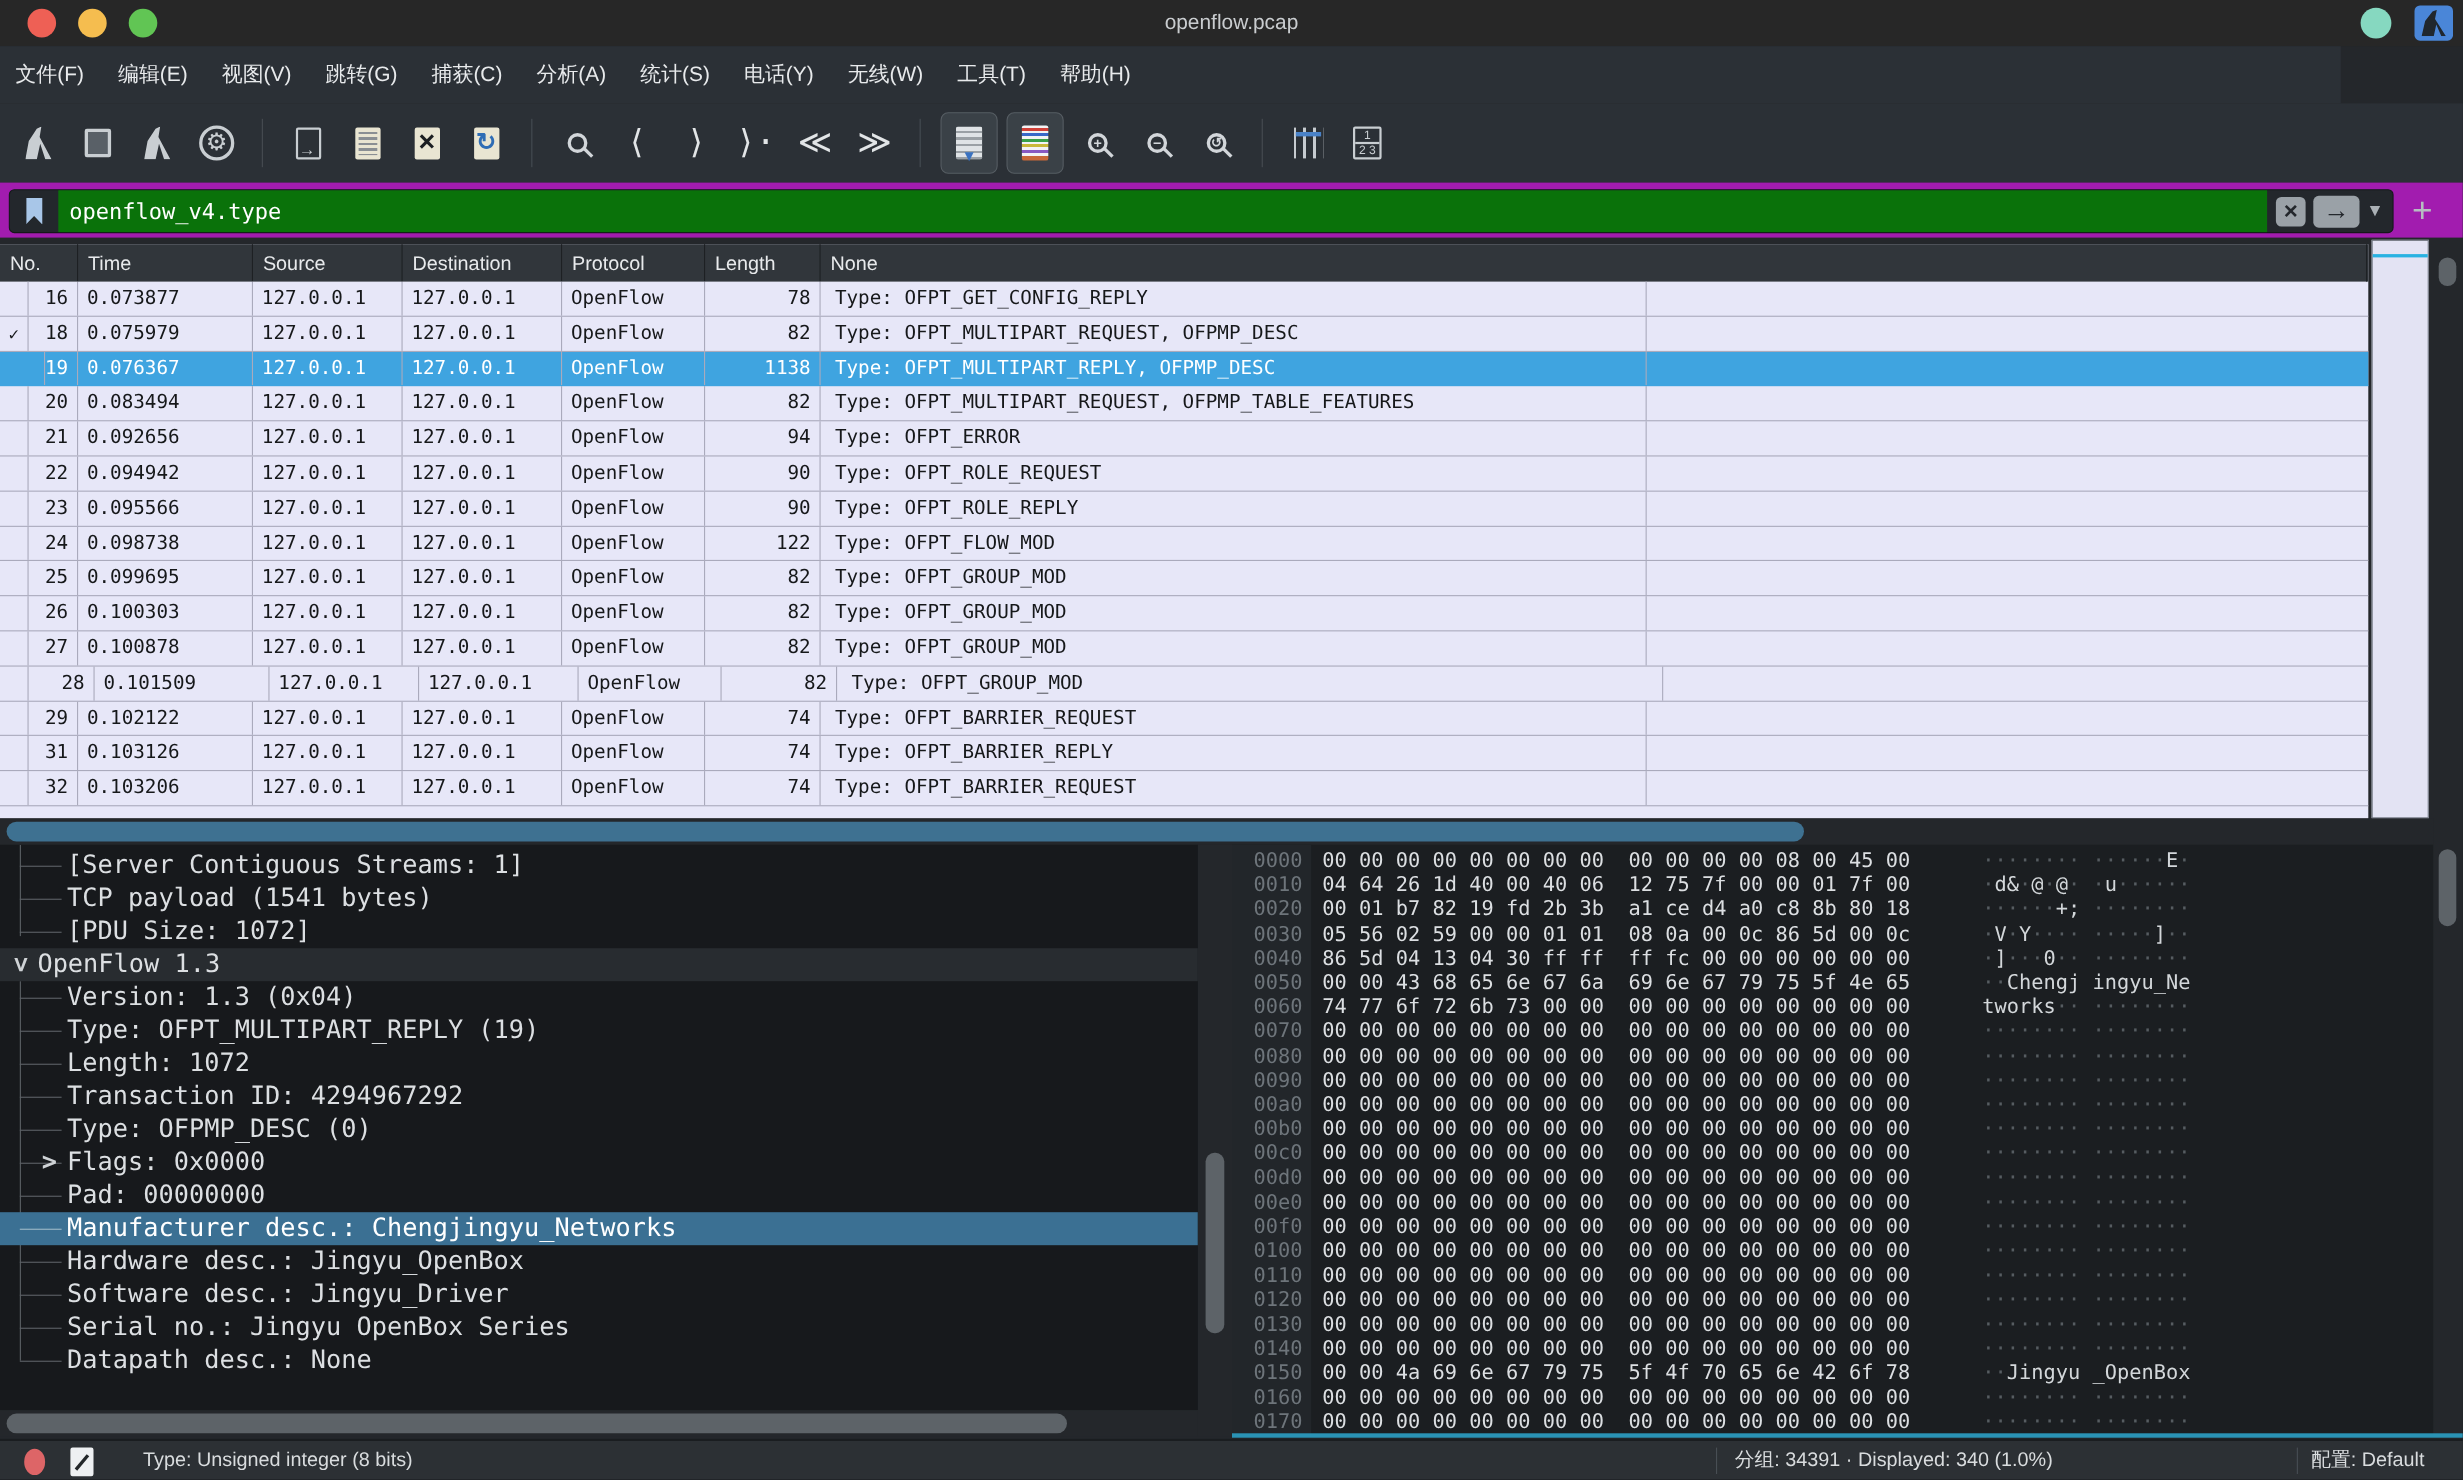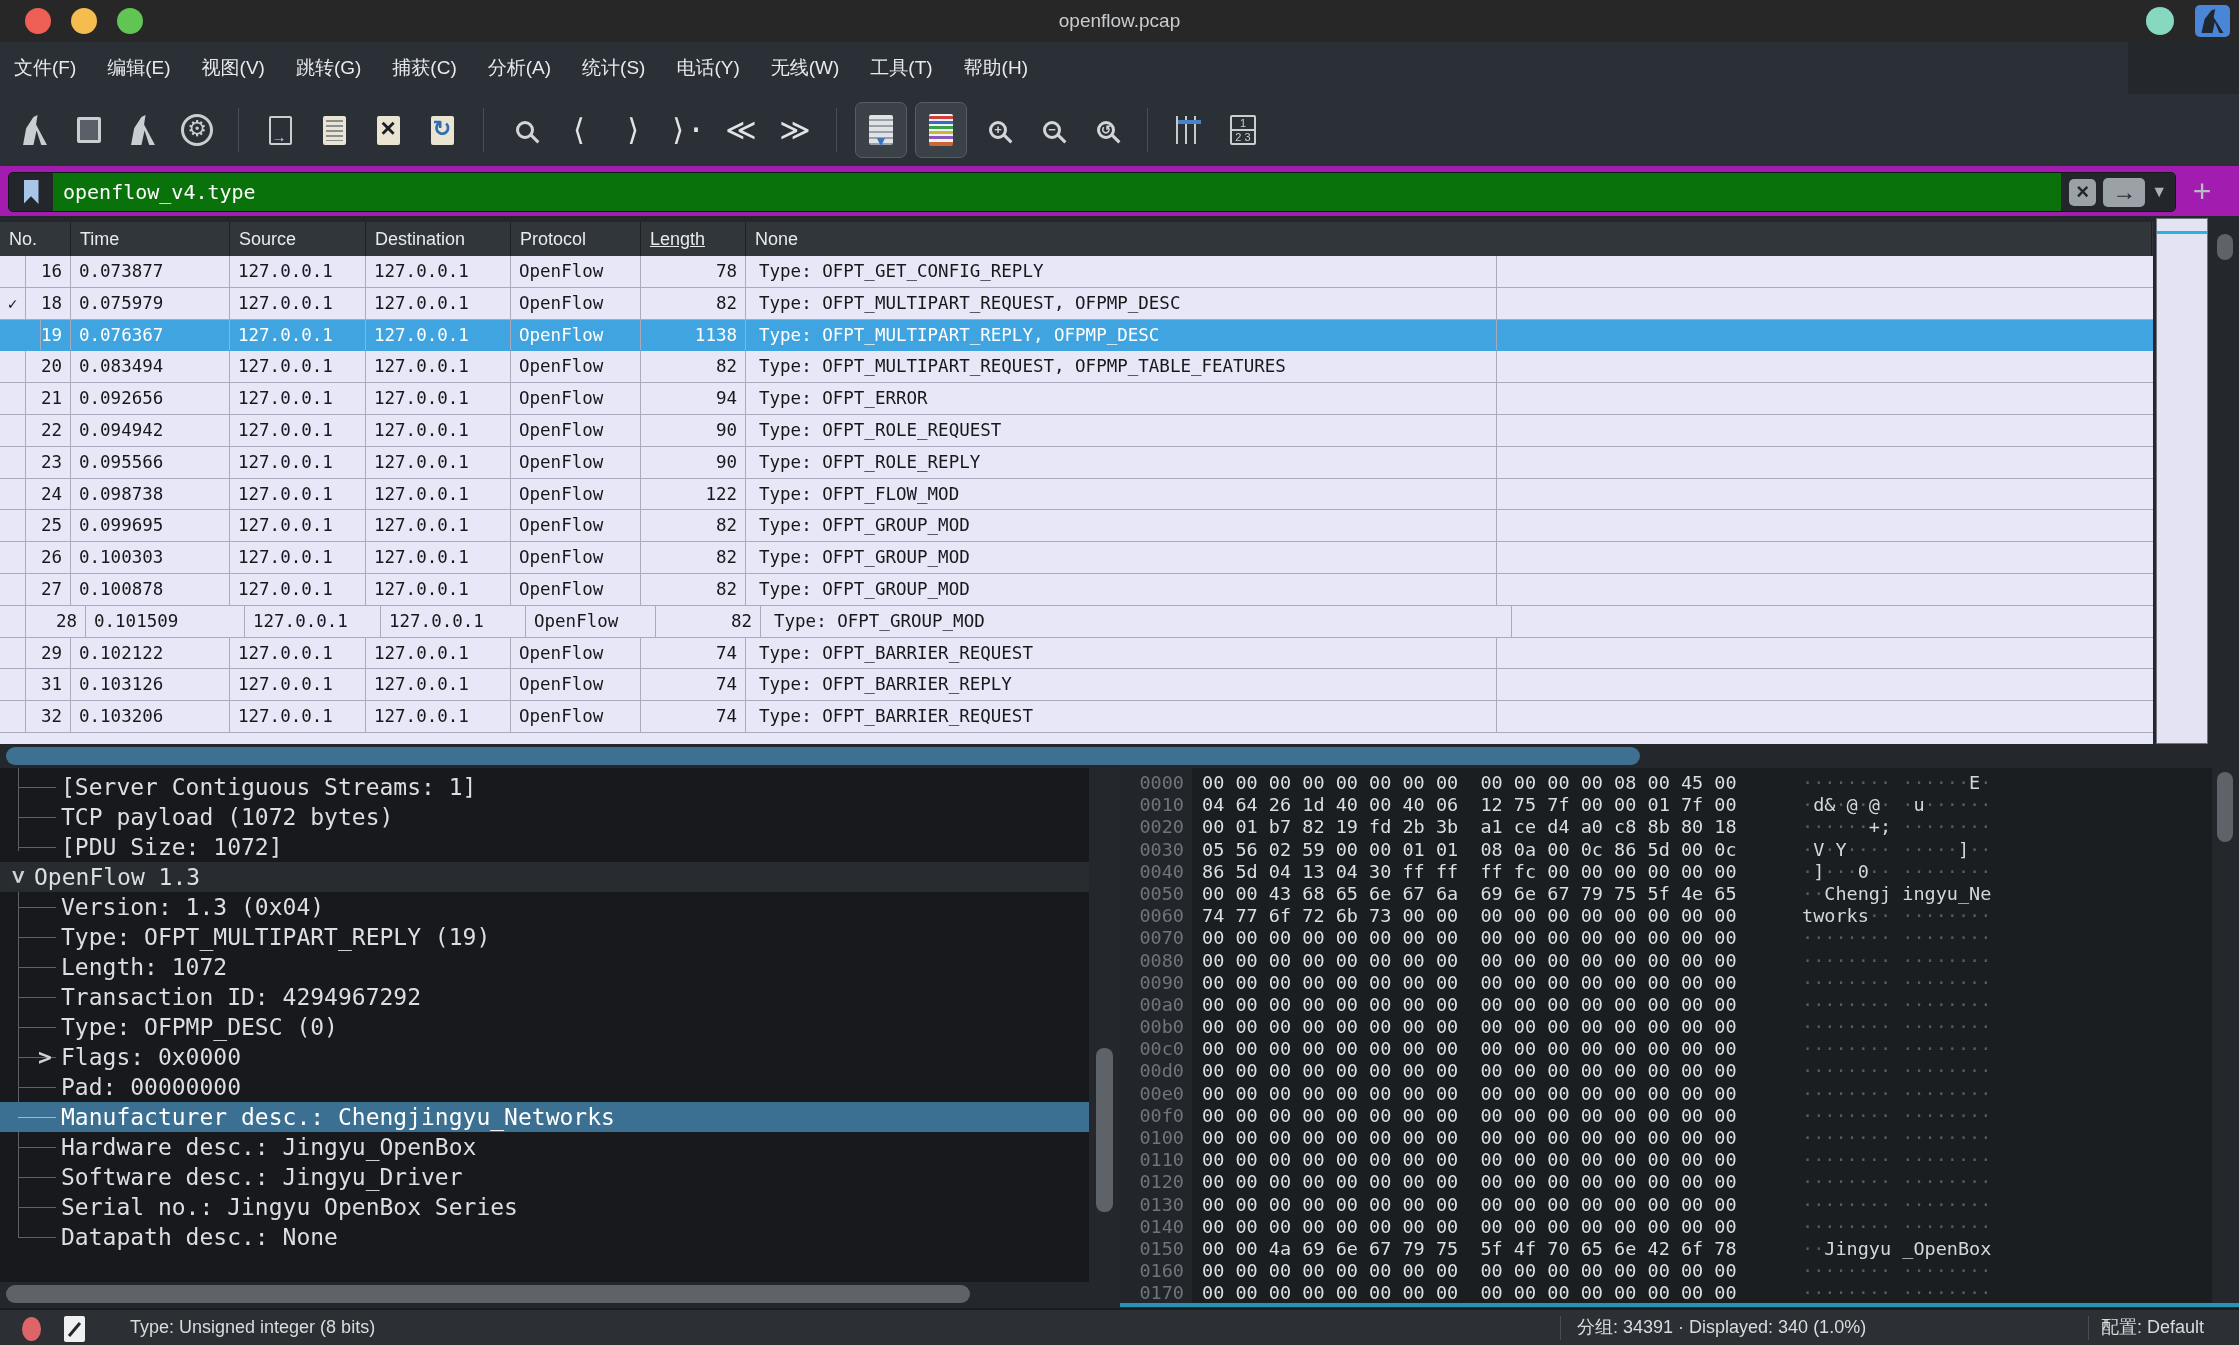--- a/index.html
+++ b/index.html
@@ -259,21 +259,21 @@
     <div class="fplus">+</div>
   </div>
 
   <div class="plist">
     <div class="phead" id="phead">
         <div class="hc" style="width: 71px;">No.</div>
         <div class="hc" style="width: 159px;">Time</div>
         <div class="hc" style="width: 136px;">Source</div>
         <div class="hc" style="width: 145px;">Destination</div>
         <div class="hc" style="width: 130px;">Protocol</div>
-        <div class="hc" style="width: 105px; text-decoration: underline;">Length</div>
+        <div class="hc" style="width: 105px;">Length</div>
         <div class="hc" style="width: 1406px;">None</div>
       </div>
     <div id="prows">
         <div class="prow">
           <div class="c" style="width: 71px; display: flex;">
             <span class="gut"></span>
             <span class="num" style="flex: 1 1 0%;">16</span>
           </div>
           <div class="c pl" style="width: 159px;">0.073877</div>
           <div class="c pl" style="width: 136px;">127.0.0.1</div>
@@ -481,21 +481,21 @@
   <div class="dpane" id="dpane">
     <div class="tree-guide" style="top:0; height:83px;"></div>
     <div class="tree-guide" style="top:124px; height:345px;"></div>
   <div style="position: absolute; left: 0px; top: 4px; width: 100%;">
         <div class="ditem">
           <span class="conn"></span>
           <span class="lbl">[Server Contiguous Streams: 1]</span>
         </div>
         <div class="ditem">
           <span class="conn"></span>
-          <span class="lbl">TCP payload (1072 bytes)</span>
+          <span class="lbl">TCP payload (1541 bytes)</span>
         </div>
         <div class="ditem">
           <span class="conn"></span>
           <span class="lbl">[PDU Size: 1072]</span>
         </div>
         <div class="ditem root emph">
           <span class="chev open">&gt;</span>
           <span class="lbl">OpenFlow 1.3</span>
         </div>
         <div class="ditem">

